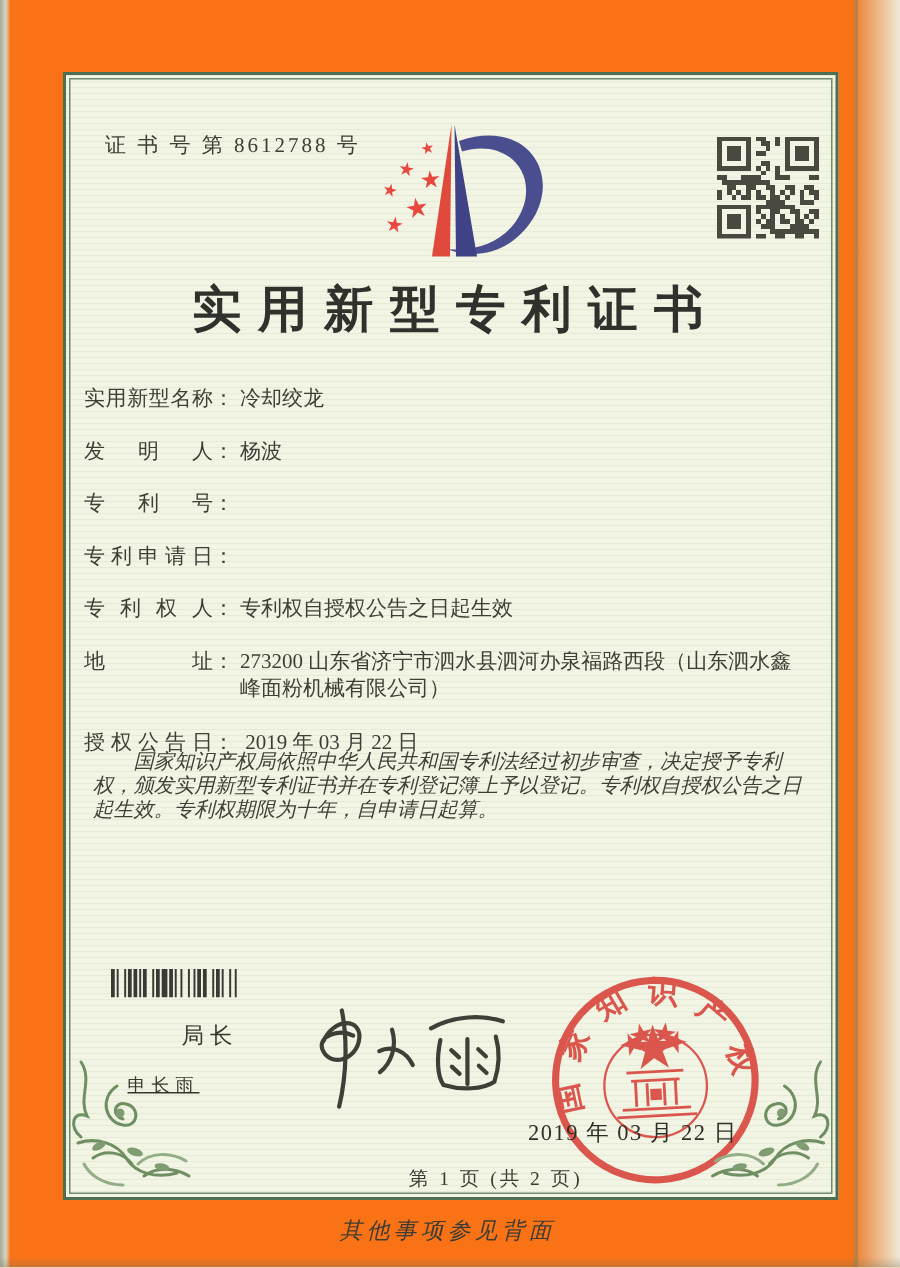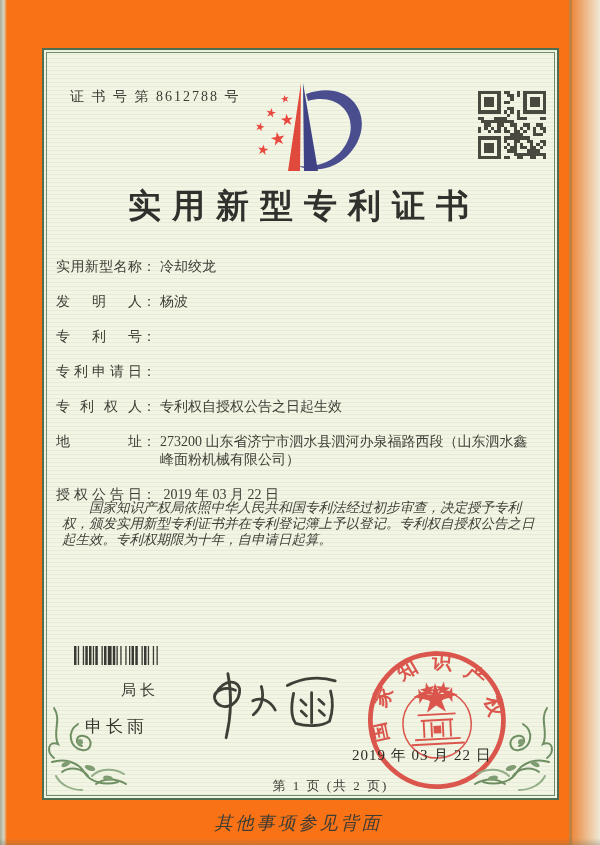--- a/index.html
+++ b/index.html
@@ -40,28 +40,28 @@
   .gpair2{position:absolute;left:232px;top:0;white-space:nowrap;}
 
   
   .bodytext{position:absolute;left:62px;top:500px;width:480px;font-size:13.5px;line-height:16px;
     color:#3f3f37;font-style:italic;}
   .bodytext p{margin:0;text-indent:2em;}
 
   .barcode{position:absolute;left:72px;top:646px;width:160px;height:19px;}
 
   .sig-title{position:absolute;left:85px;top:681px;font-size:15px;letter-spacing:4px;color:#38382f;margin-left:36px;}
-  .sig-name{position:absolute;left:85px;top:715px;font-size:17px;letter-spacing:4px;color:#38382f;}
+  .sig-name{position:absolute;left:85px;top:715px;font-size:12px;letter-spacing:4px;color:#38382f;text-decoration:underline;}
   .signature{position:absolute;left:196px;top:664px;}
 
   .seal{position:absolute;left:358px;top:646px;transform:rotate(-3deg);}
   .seal-date{position:absolute;left:352px;top:746px;font-size:15px;color:#2e2e28;letter-spacing:1px;z-index:5;}
 
   .pageno{position:absolute;left:42px;top:777px;width:577px;text-align:center;font-size:13px;color:#3c3c34;letter-spacing:2px;}
-  .backnote{position:absolute;left:42px;top:811px;width:513px;text-align:center;font-size:18px;color:#3c3c34;letter-spacing:3px;font-style:italic;}
+  .backnote{position:absolute;left:42px;top:811px;width:513px;text-align:center;font-size:15px;color:#3c3c34;letter-spacing:3px;font-style:italic;}
 
   .flourish{position:absolute;z-index:2;}
   .fl-left{left:44px;top:706px;}
   .fl-right{left:465px;top:706px;transform:scaleX(-1);}
 </style>
 </head>
 <body>
 
 <div id="sheet">
 

